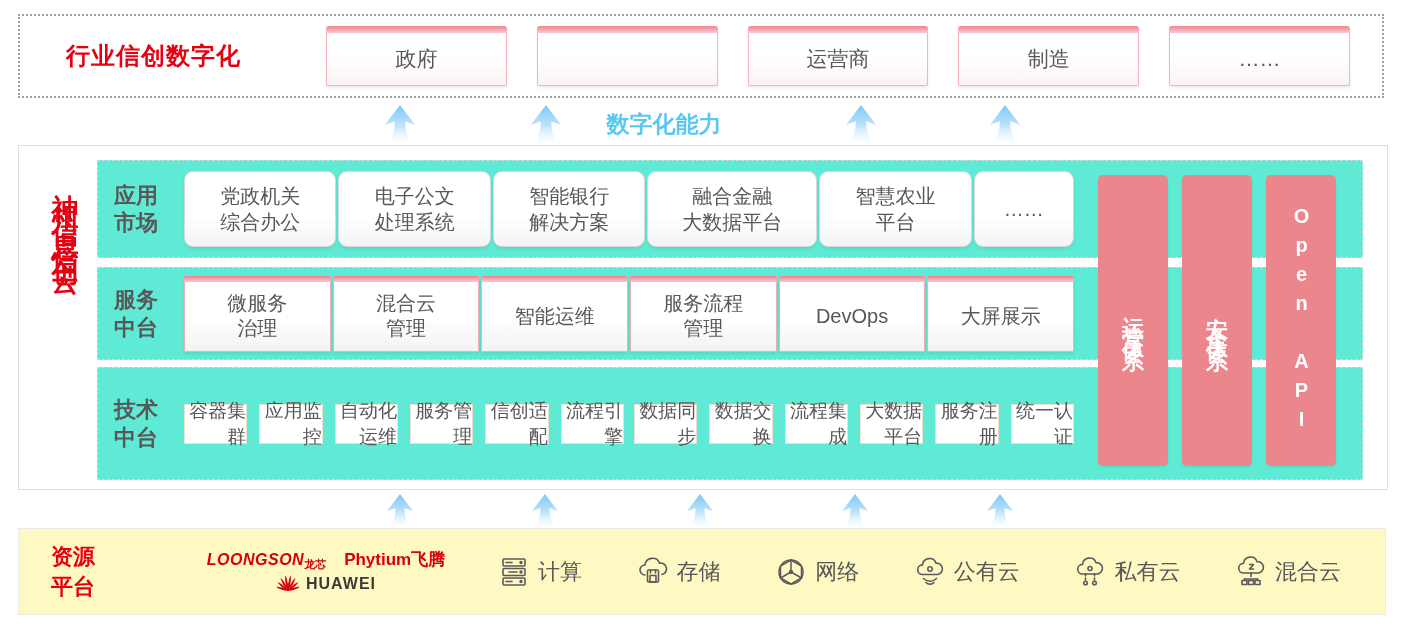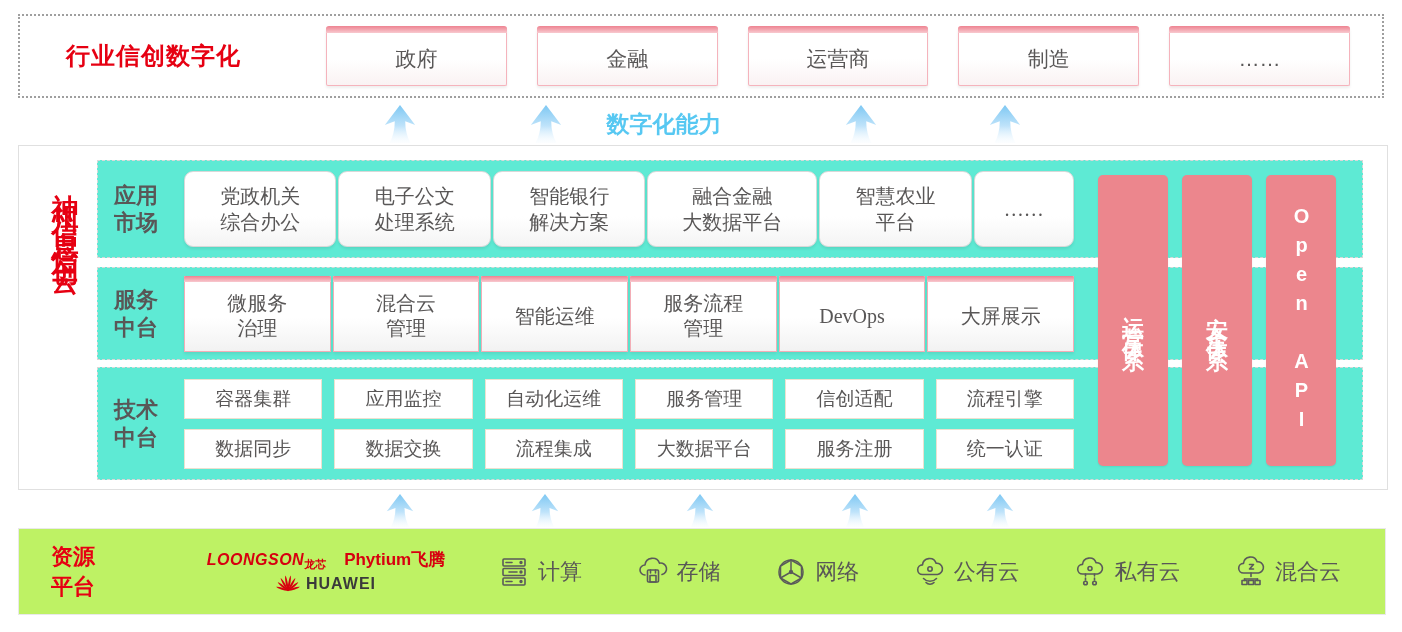--- a/index.html
+++ b/index.html
@@ -19,37 +19,37 @@
   #capability-label{position:absolute;left:564px;top:109px;width:200px;text-align:center;font-size:23px;font-weight:bold;color:#57c8f2;}
 
   
   #main-box{position:absolute;left:18px;top:145px;width:1370px;height:345px;border:1px solid #e0e0e0;background:#fff;box-sizing:border-box;}
   #vertical-title{position:absolute;left:28px;top:26px;height:295px;writing-mode:vertical-rl;text-orientation:upright;font-size:27px;font-weight:bold;color:#e60012;letter-spacing:13px;display:flex;align-items:center;}
   .prow{position:absolute;left:78px;width:1266px;background:#5eead4;border:1px dashed #d8d8d8;box-sizing:border-box;display:flex;align-items:center;}
   #row-app{top:14px;height:98px;}
   #row-svc{top:121px;height:93px;}
   #row-tech{top:221px;height:113px;}
   .prow-label{width:56px;margin-left:16px;font-size:22px;font-weight:bold;color:#595757;line-height:1.25;flex:none;}
-  .prow-items{flex:1;display:flex;gap:2px;margin:0 288px 0 14px;align-items:center;font-family:Liberation Serif, serif;}
+  .prow-items{flex:1;display:flex;gap:2px;margin:0 288px 0 14px;align-items:center;}
   .app-box{flex:1.3;height:74px;background:linear-gradient(180deg,#ffffff 60%,#f4f4f4);border:1px solid #d8d8d8;border-radius:9px;box-shadow:0 2px 3px rgba(0,0,0,.08);display:flex;align-items:center;justify-content:center;text-align:center;font-size:20px;line-height:1.3;}
   .app-box.wide{flex:1.45;}
   .app-box.small{flex:0.85;}
   .svc-box{flex:1;height:74px;position:relative;display:flex;flex-direction:column;border:1px solid #f3adb6;background:linear-gradient(180deg,#ffffff 55%,#f2f2f2);box-shadow:0 2px 3px rgba(0,0,0,.08);}
   .svc-box .bar{height:6px;margin:-1px -1px 0 -1px;background:linear-gradient(180deg,#ee8391,#f8c9cf);border-radius:2px 2px 0 0;}
   .svc-box .lbl{flex:1;display:flex;align-items:center;justify-content:center;text-align:center;font-size:20px;line-height:1.25;}
-  .tech-col{flex:1;display:flex;flex-direction:column;gap:10px;margin:0 288px 0 14px;}
+  .tech-col{flex:1;display:flex;flex-direction:row;gap:10px;margin:0 288px 0 14px;text-align:right;}
   .tech-line{display:flex;gap:12px;}
   .tech-box{flex:1;height:38px;background:#ffffff;border:1px solid #ece1cf;display:flex;align-items:center;justify-content:center;font-size:19px;}
   .pillar{position:absolute;top:29px;width:70px;height:291px;background:#ec868d;border-radius:5px;display:flex;align-items:center;justify-content:center;color:#fff;box-shadow:0 1px 2px rgba(0,0,0,.08);}
   .pillar span{writing-mode:vertical-rl;text-orientation:upright;font-weight:bold;font-size:22px;letter-spacing:11px;}
   #pillar-openapi span{font-size:20px;letter-spacing:7px;}
   #pillar-ops{left:1079px;} #pillar-sec{left:1163px;} #pillar-openapi{left:1247px;}
 
   
-  #resource-panel{position:absolute;left:18px;top:528px;width:1368px;height:87px;background:#bef264;border:1px solid #e9e9e9;box-sizing:border-box;display:flex;align-items:center;}
+  #resource-panel{position:absolute;left:18px;top:528px;width:1368px;height:87px;background:#fef9c3;border:1px solid #e9e9e9;box-sizing:border-box;display:flex;align-items:center;}
   .res-title{margin-left:32px;width:70px;font-size:22px;font-weight:bold;color:#e60012;line-height:1.35;flex:none;}
   .vendors{width:290px;flex:none;display:flex;flex-direction:column;align-items:center;gap:2px;margin-left:60px;}
   .vendor-line1{display:flex;align-items:center;gap:18px;}
   .loongson{display:flex;flex-direction:row;align-items:center;line-height:1;}
   .loongson .en{font-size:16px;font-weight:900;font-style:italic;color:#d7000f;letter-spacing:.5px;}
   .loongson .cn{font-size:11px;font-weight:bold;color:#d7000f;margin-top:10px;}
   .phytium{font-size:17px;font-weight:bold;color:#d7000f;}
   .huawei{display:flex;align-items:center;gap:6px;}
   .huawei .txt{font-size:16px;font-weight:bold;color:#3a3a3a;letter-spacing:1px;}
   .res-items{flex:1;display:flex;justify-content:space-between;align-items:center;margin:0 44px 0 26px;}
@@ -72,21 +72,20 @@
 
 <div id="top-banner">
   <div class="banner-title">行业信创数字化</div>
   <div class="industry-row">
     <div class="ind-box">
         <div class="bar"></div>
         <div class="lbl">政府</div>
       </div>
     <div class="ind-box">
         <div class="bar"></div>
-        <div class="lbl">金融</div>
       </div>
     <div class="ind-box">
         <div class="bar"></div>
         <div class="lbl">运营商</div>
       </div>
     <div class="ind-box">
         <div class="bar"></div>
         <div class="lbl">制造</div>
       </div>
     <div class="ind-box">

